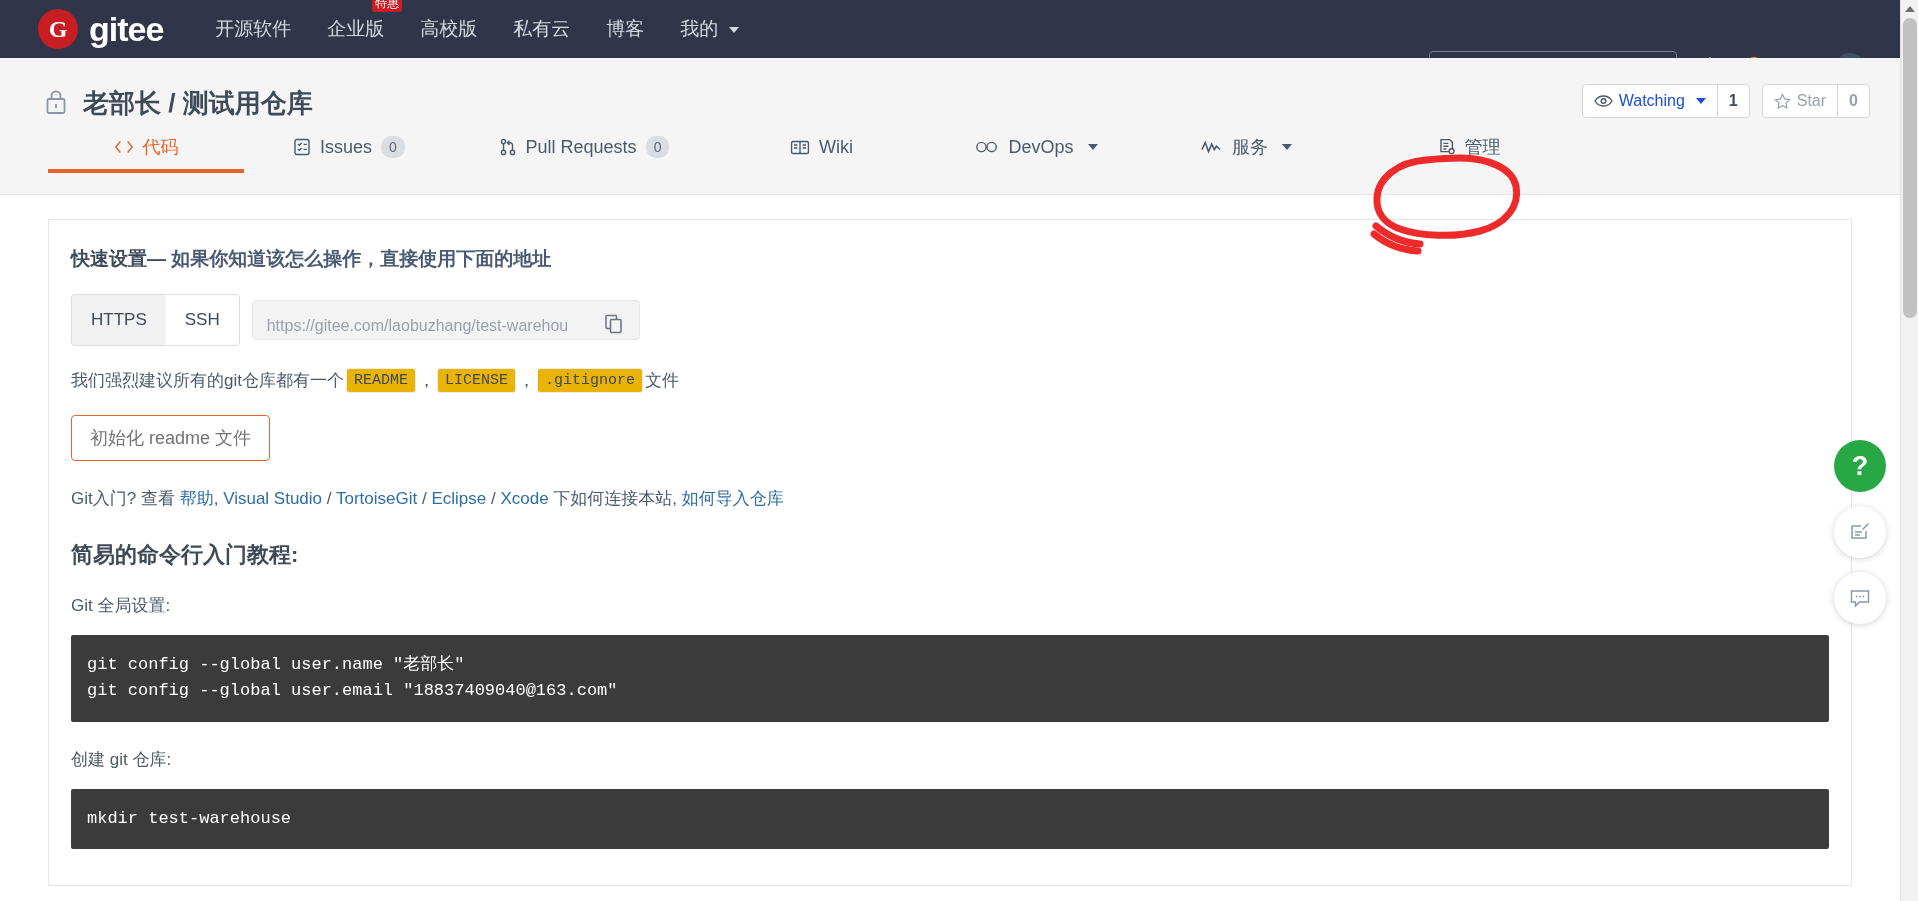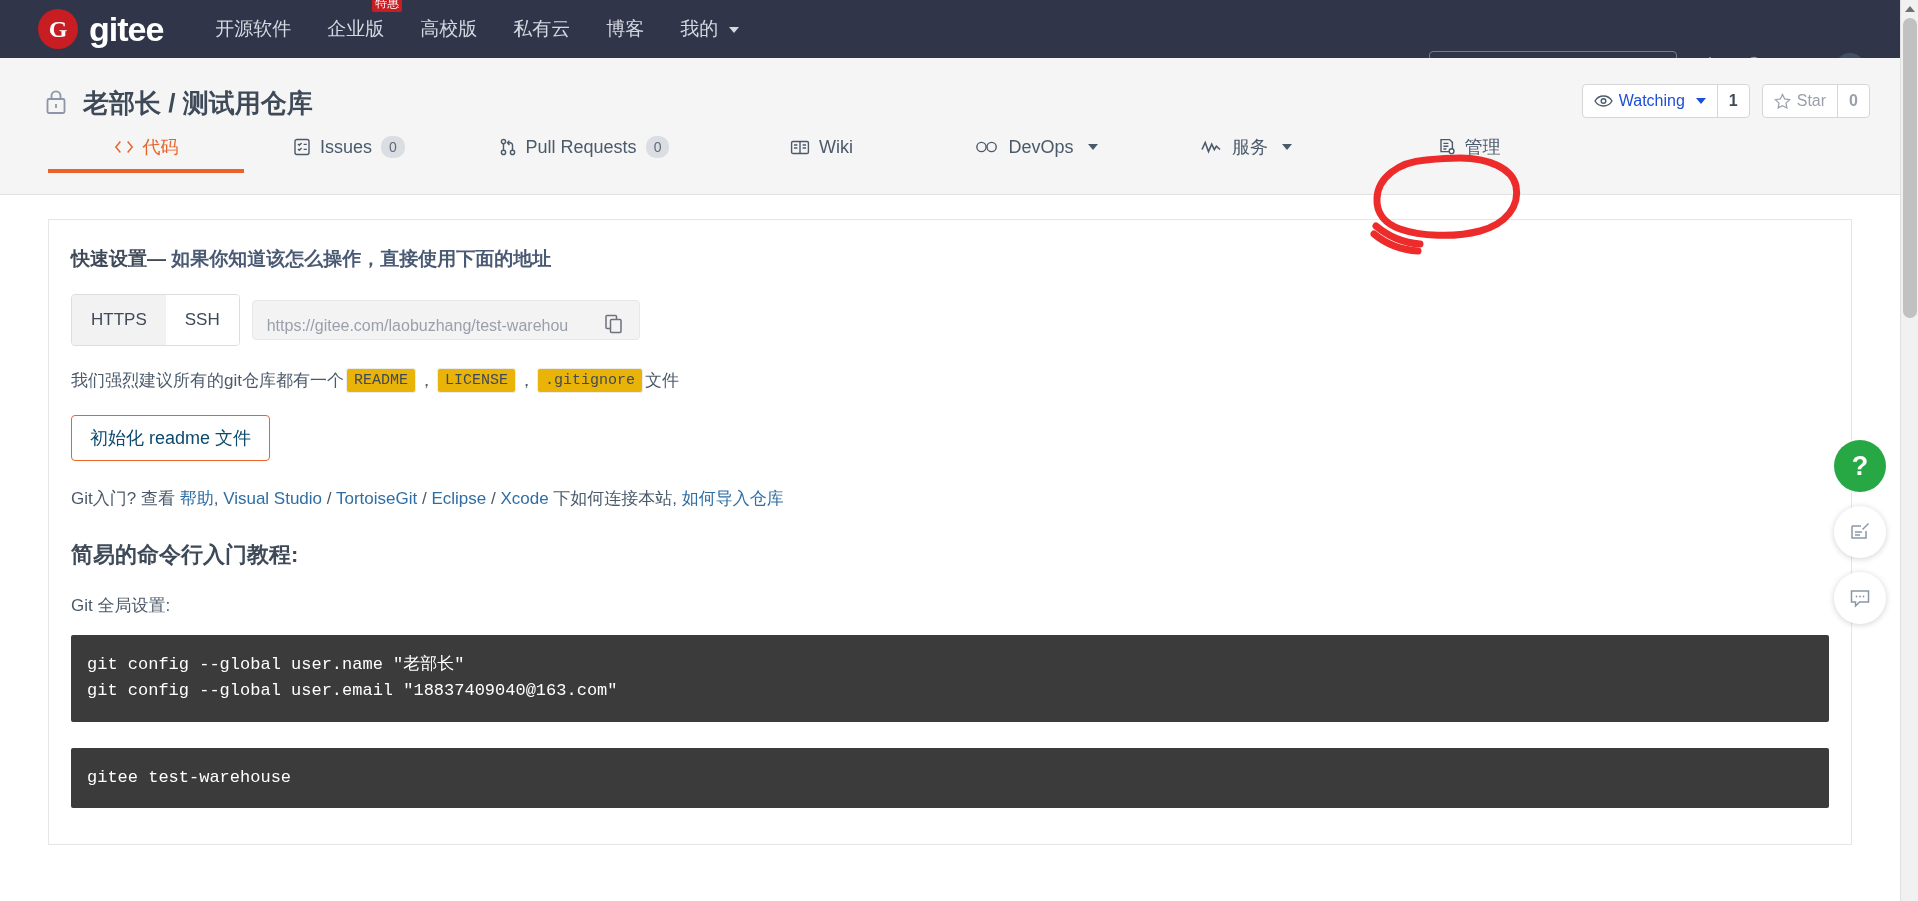--- a/index.html
+++ b/index.html
@@ -111,21 +111,21 @@
 
   .recommend { font-size: 17px; color: #4b5a6a; margin-bottom: 22px; display: flex; align-items: center; flex-wrap: wrap; }
   .code-chip {
     font-family: "Liberation Mono", "DejaVu Sans Mono", monospace; font-size: 15px;
     background: #eab308; border: 1px solid #ececec; border-radius: 3px;
     padding: 3px 7px; margin: 0 2px; color: #3f4a59;
   }
 
   .btn-outline-orange {
     display: inline-flex; align-items: center; justify-content: center;
-    border: 1px solid #e8642b; color: #0c4a6e; background: #fff;
+    border: 1px solid #e8642b; color: #737373; background: #fff;
     font-size: 18px; border-radius: 4px; padding: 10px 18px; cursor: pointer;
     margin-bottom: 26px;
   }
 
   .git-intro { font-size: 17px; color: #4b5a6a; margin-bottom: 30px; }
   .git-intro a { color: #2f6ea5; text-decoration: none; cursor: pointer; }
   .sep { color: #4b5a6a; }
 
   .h-tutorial { font-size: 22px; font-weight: bold; color: #3f4a59; margin: 0 0 24px 0; }
   .label-line { font-size: 17px; color: #4b5a6a; margin-bottom: 18px; }
@@ -362,21 +362,22 @@
     <span>下如何连接本站,</span>
     <a>如何导入仓库</a>
   </div>
 
   <div class="h-tutorial">简易的命令行入门教程:</div>
 
   <div class="label-line">Git 全局设置:</div>
   <div class="code-block">git config --global user.name "老部长"
 git config --global user.email "18837409040@163.com"</div>
 
-  <div class="code-block">gitee test-warehouse</div>
+  <div class="label-line">创建 git 仓库:</div>
+  <div class="code-block">mkdir test-warehouse</div>
 </div>
 
 <div class="float-col">
   <div class="fab green">?</div>
   <div class="fab white">
     <svg width="24" height="24" viewBox="0 0 24 24" fill="none" stroke="#8b96a8" stroke-width="1.5">
       <path d="M4 6h9M4 6v12h14v-7"></path>
       <path d="M7 12h7M7 15h5"></path>
       <path d="M14.5 9.5L20.5 3.5"></path>
     </svg>

